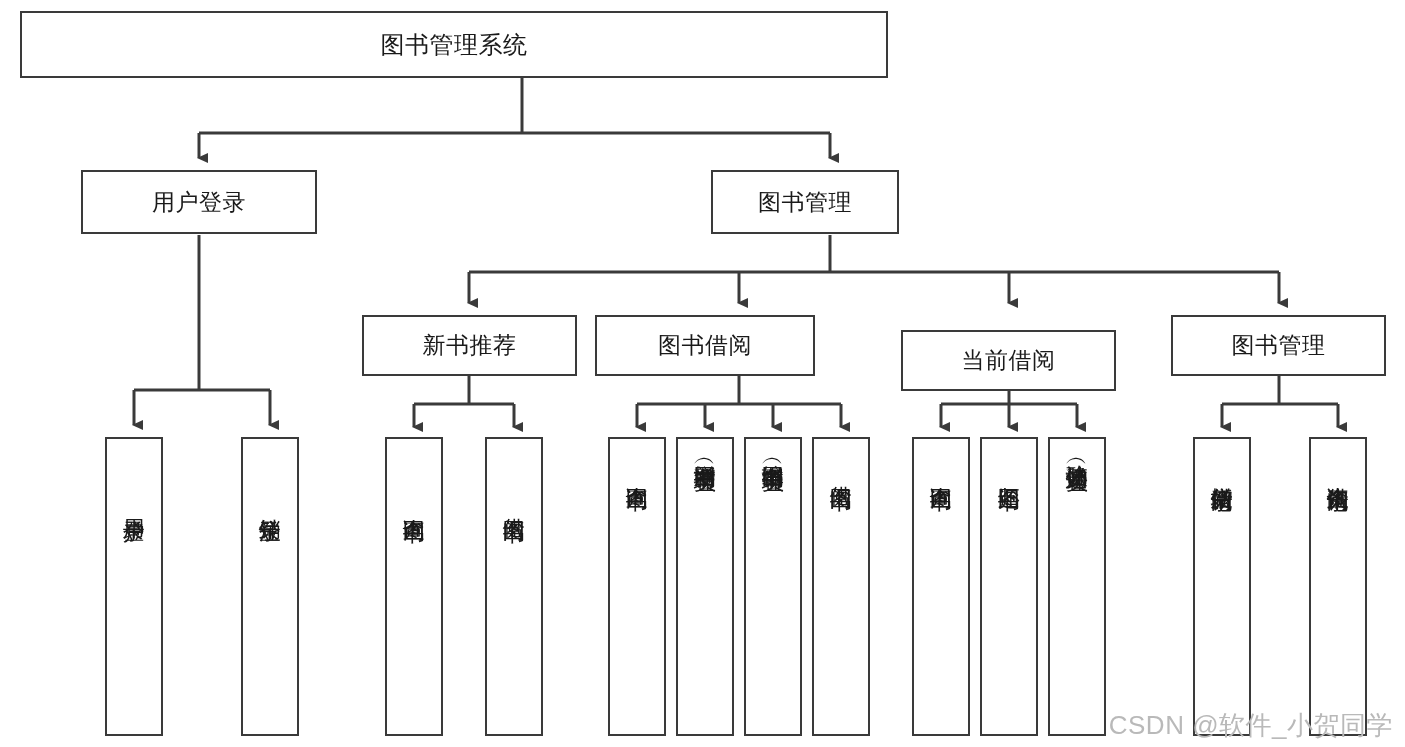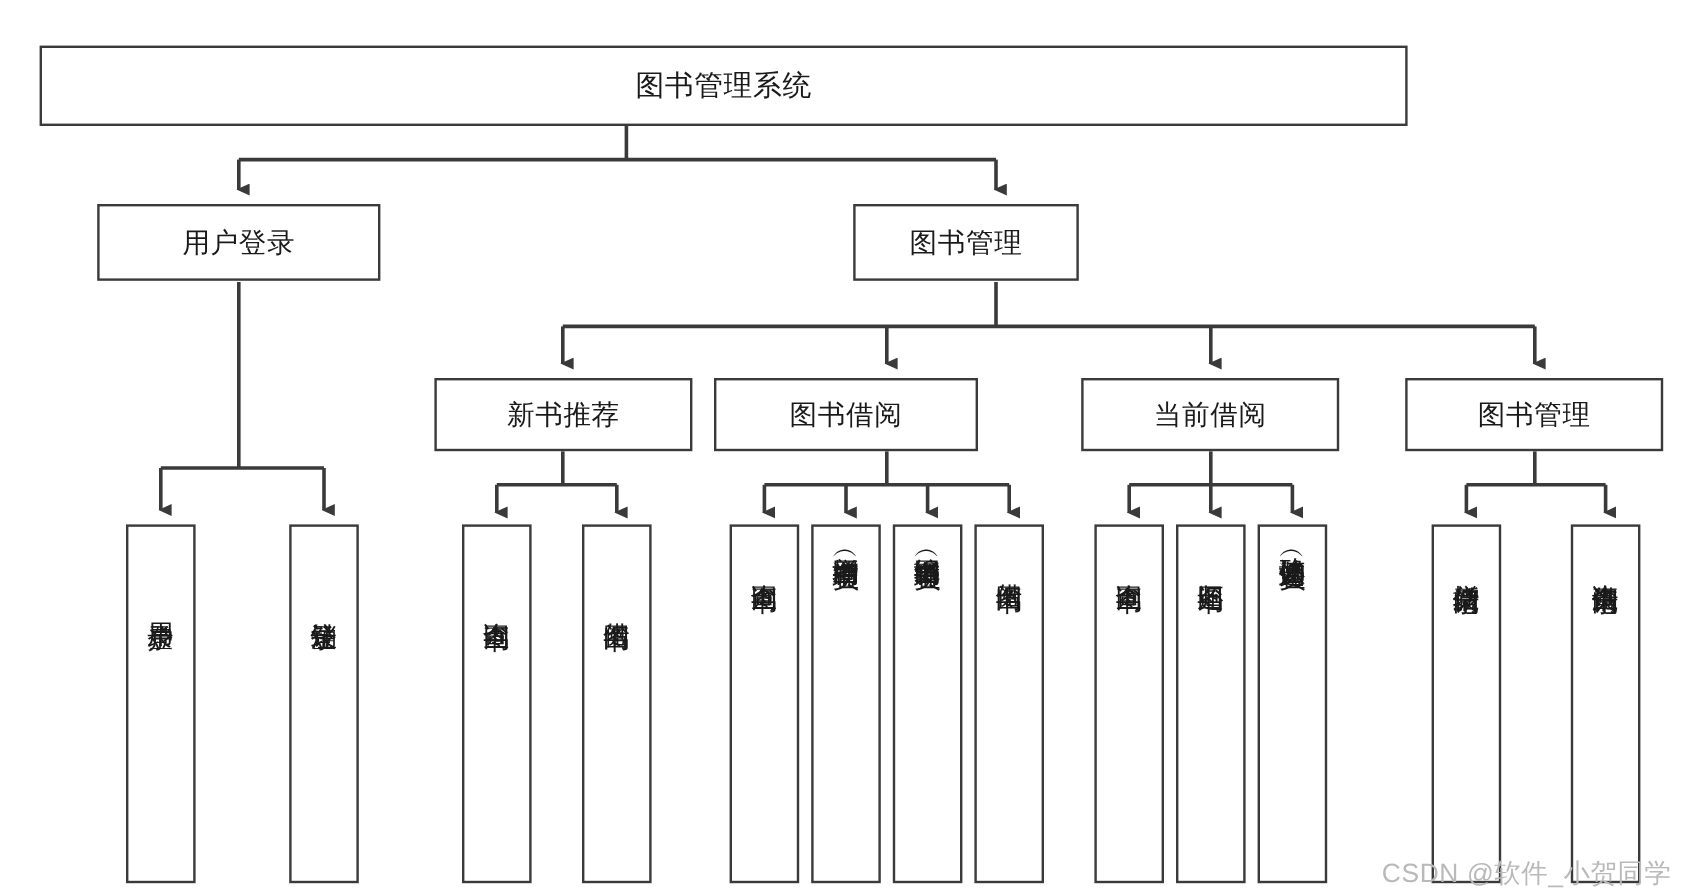--- a/index.html
+++ b/index.html
@@ -64,21 +64,21 @@
   
   .node.vert.pad-sm{padding-top:62px;}
   .node.vert.pad-md{padding-top:30px;}
   .node.vert.pad-xs{padding-top:8px;}
 
   
   #watermark{
     position:absolute;
     right:12px;
     bottom:4px;
-    font-size:22px;
+    font-size:26px;
     color:#b9b9b9;
     letter-spacing:0.5px;
     z-index:5;
     user-select:none;
     white-space:nowrap;
   }
 </style>
 </head>
 <body>
 
@@ -127,41 +127,41 @@
       <path d="M1009,404 L1009,427" marker-end="url(#arw)"></path>
       <path d="M1077,404 L1077,427" marker-end="url(#arw)"></path>
 
       <path d="M1279,376 L1279,404"></path>
       <path d="M1222,404 L1338,404"></path>
       <path d="M1222,404 L1222,427" marker-end="url(#arw)"></path>
       <path d="M1338,404 L1338,427" marker-end="url(#arw)"></path>
     </g>
   </svg>
 
-  <div class="node root horiz" style="left:33px; top:11px; width:1140px; height:67px;margin-top:27px;">
+  <div class="node root horiz" style="left:20px; top:11px; width:868px; height:67px;">
     <span class="label">图书管理系统</span>
   </div>
 
   <div class="node horiz" style="left:81px; top:170px; width:236px; height:64px;">
     <span class="label">用户登录</span>
   </div>
 
   <div class="node horiz" style="left:711px; top:170px; width:188px; height:64px;">
     <span class="label">图书管理</span>
   </div>
 
   <div class="node horiz" style="left:362px; top:315px; width:215px; height:61px;">
     <span class="label">新书推荐</span>
   </div>
 
   <div class="node horiz" style="left:595px; top:315px; width:220px; height:61px;">
     <span class="label">图书借阅</span>
   </div>
 
-  <div class="node horiz" style="left:901px; top:315px; width:215px; height:61px;">
+  <div class="node horiz" style="left:901px; top:330px; width:215px; height:61px;">
     <span class="label">当前借阅</span>
   </div>
 
   <div class="node horiz" style="left:1171px; top:315px; width:215px; height:61px;">
     <span class="label">图书管理</span>
   </div>
 
   <div class="node vert pad-sm" style="left:105px; top:437px; width:58px; height:299px;">
     <span class="label">用户登录</span>
   </div>

